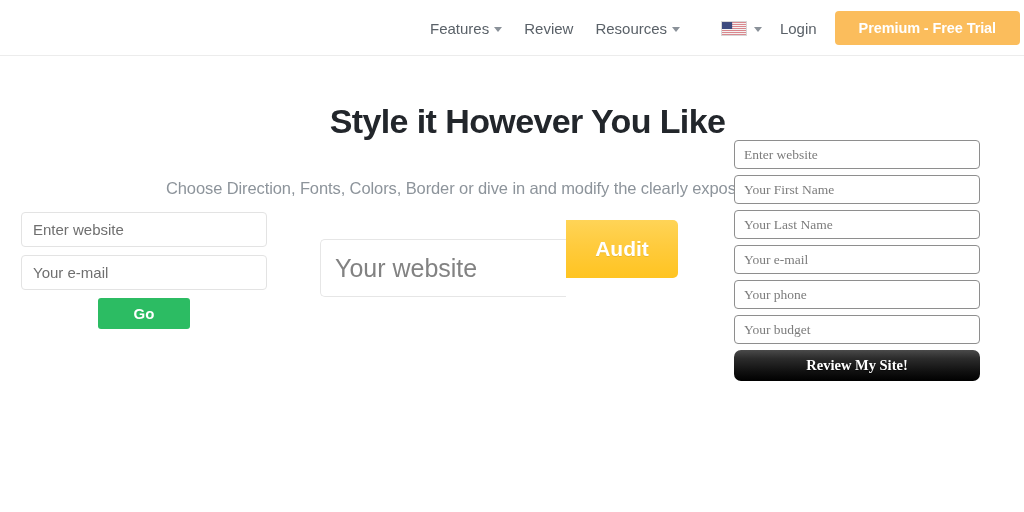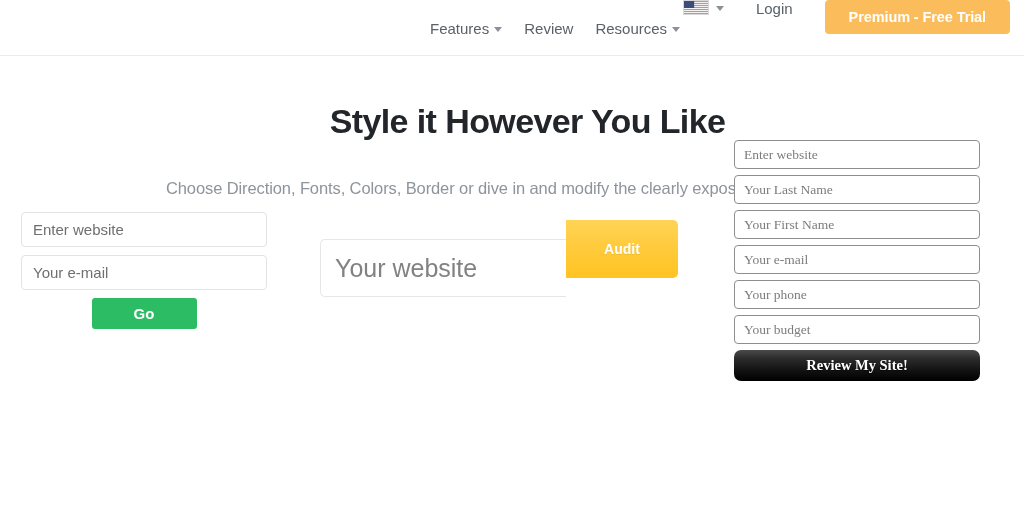--- a/index.html
+++ b/index.html
@@ -71,26 +71,26 @@
     border-left: 4px solid transparent;
     border-right: 4px solid transparent;
     border-top: 5px solid #8a9199;
     display: inline-block;
     position: relative;
     top: 1px;
   }
 
   .right-nav {
     position: absolute;
-    right: 14px;
+    right: 4px;
     top: 0;
     height: 56px;
     display: flex;
-    align-items: flex-start;
-    gap: 32px;
+    align-items: center;
+    gap: 18px;
   }
 
   .flag-group {
     display: flex;
     align-items: center;
     gap: 7px;
     cursor: pointer;
   }
 
   .flag { width: 26px; height: 15px; display: block; border: 1px solid #d8d8d8; }
@@ -153,21 +153,21 @@
     color: #555;
     padding: 0 11px;
     outline: none;
     margin-bottom: 8px;
   }
   .w-left-input::placeholder { color: #6f6f6f; opacity: 1; }
 
   .w-left-go {
     display: block;
     margin: 4px auto 0 auto;
-    width: 105px;
+    width: 92px;
     height: 31px;
     background: #2cbc63;
     color: #fff;
     border: none;
     border-radius: 3px;
     font-size: 15px;
     font-weight: bold;
     font-family: "Liberation Sans", sans-serif;
     cursor: pointer;
   }
@@ -197,21 +197,21 @@
   }
   .w-mid-input::placeholder { color: #828282; opacity: 1; }
 
   .w-mid-audit {
     width: 112px;
     height: 58px;
     border: none;
     border-radius: 0 5px 5px 0;
     background: linear-gradient(180deg, #ffd457 0%, #ffcb3d 45%, #ffc421 100%);
     color: #ffffff;
-    font-size: 14px;
+    font-size: 21px;
     font-weight: bold;
     font-family: "Liberation Sans", sans-serif;
     cursor: pointer;
     text-shadow: 0 1px 0 rgba(0,0,0,0.08);
   }
 
   
   .widget-right { position: absolute; left: 734px; top: -58px; width: 246px; }
 
   .w-right-input {
@@ -299,21 +299,21 @@
     <button class="w-left-go">Go</button>
   </div>
 
   <div class="widget-mid">
     <input class="w-mid-input" type="text" placeholder="Your website" style="">
     <button class="w-mid-audit">Audit</button>
   </div>
 
   <div class="widget-right">
     <input class="w-right-input" type="text" placeholder="Enter website" style="">
+    <input class="w-right-input" type="text" placeholder="Your First Name" style="">
     <input class="w-right-input" type="text" placeholder="Your Last Name" style="">
-    <input class="w-right-input" type="text" placeholder="Your First Name" style="">
     <input class="w-right-input" type="text" placeholder="Your e-mail" style="">
     <input class="w-right-input" type="text" placeholder="Your phone" style="">
     <input class="w-right-input" type="text" placeholder="Your budget" style="">
     <button class="w-right-submit">Review My Site!</button>
   </div>
 
 </div>
 
 </body></html>

